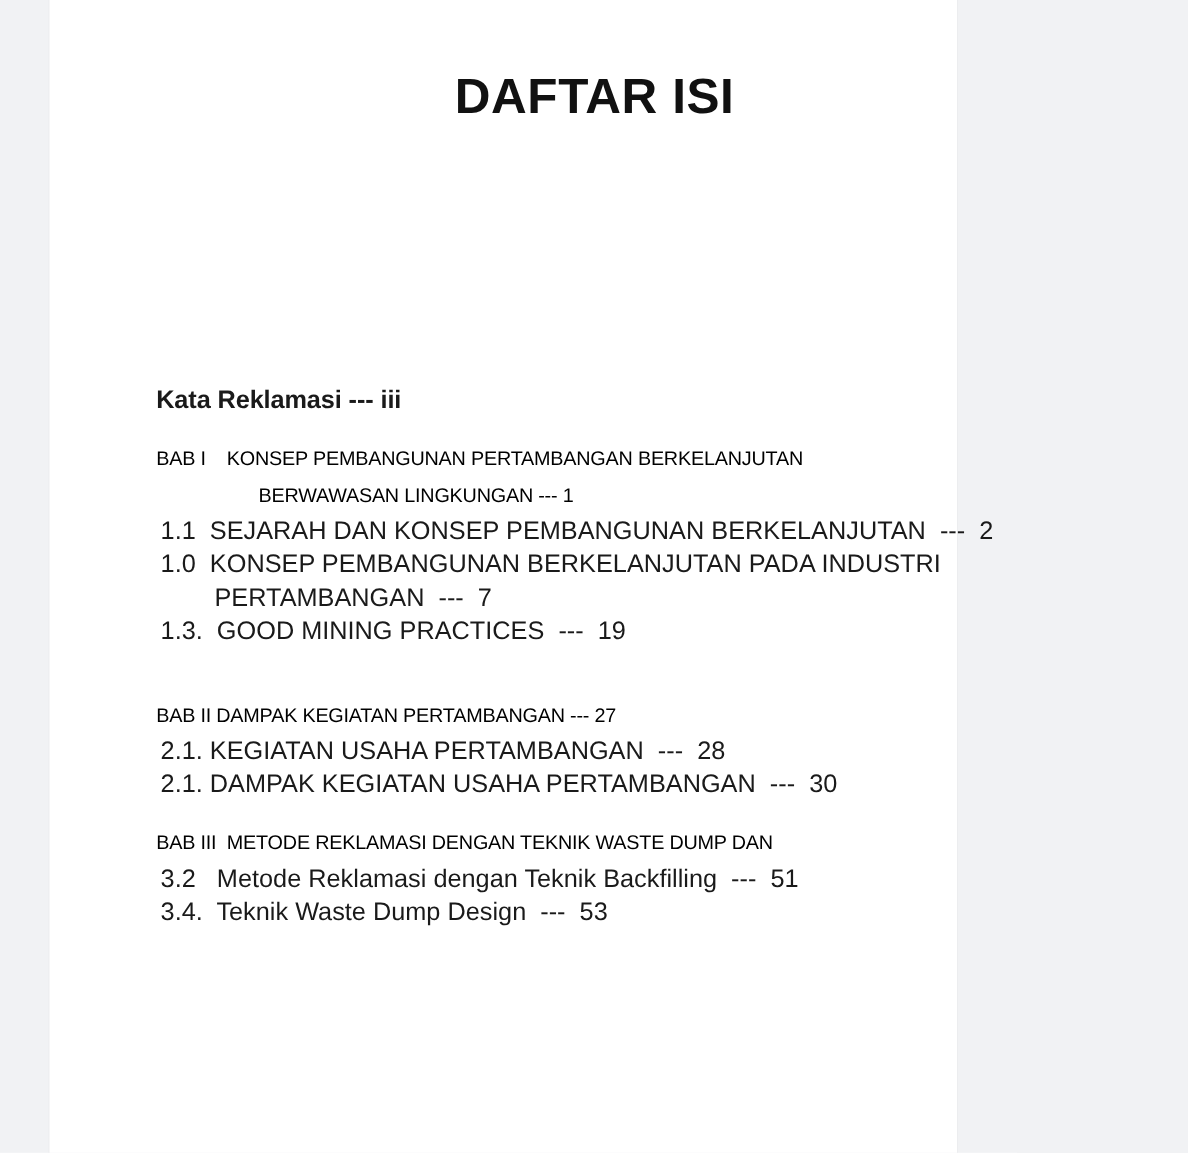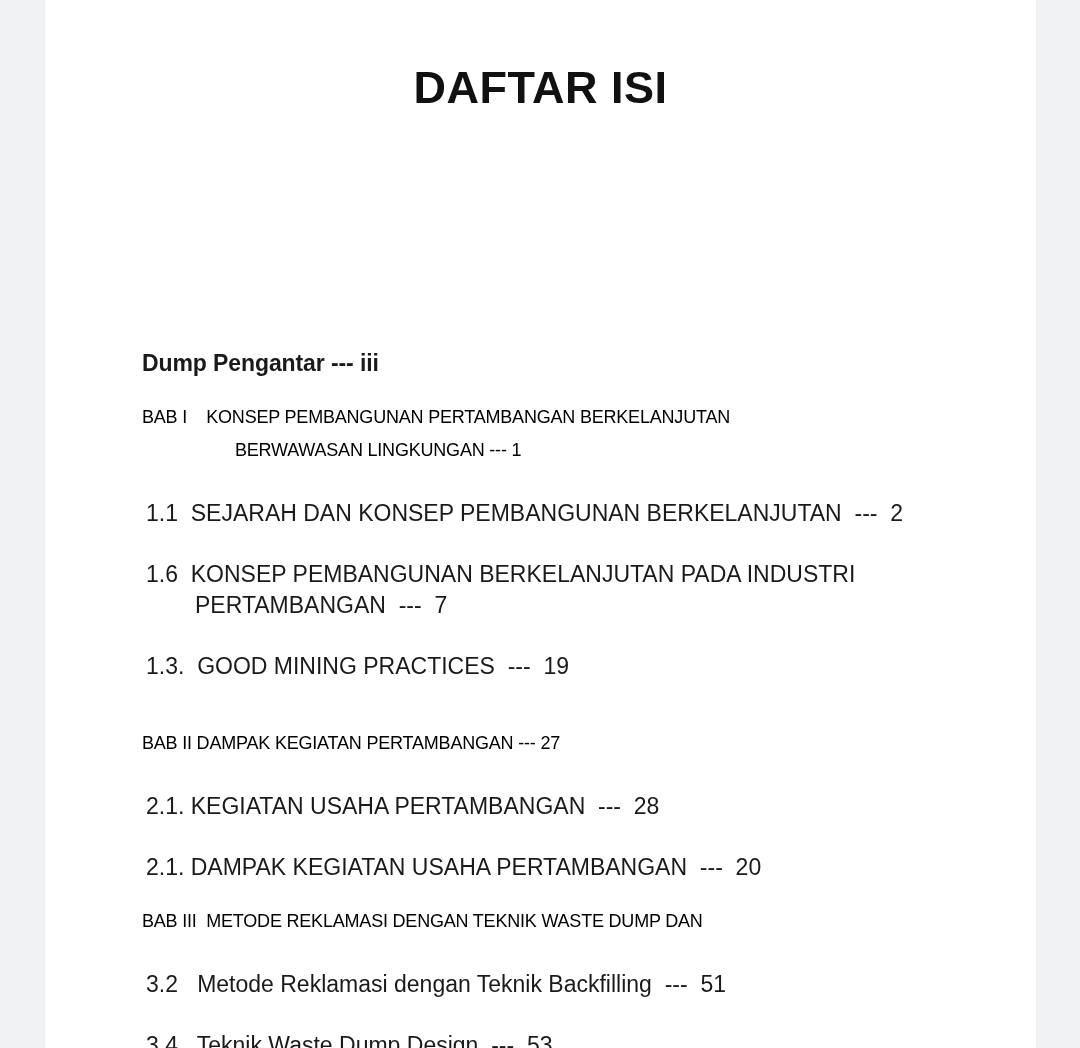--- a/index.html
+++ b/index.html
@@ -16,21 +16,21 @@
   }
   .viewport {
     position: relative;
     width: 1080px;
     height: 1048px;
   }
   .page {
     position: absolute;
     left: 45px;
     top: 0;
-    width: 991px;
+    width: 825px;
     height: 1048px;
     background: #ffffff;
     box-shadow: 0 0 0 1px rgba(0,0,0,0.02);
   }
   .doc-title {
     position: absolute;
     left: 0;
     top: 62px;
     width: 991px;
     text-align: center;
@@ -55,21 +55,21 @@
   }
   .entry.bold {
     font-weight: bold;
     letter-spacing: -0.1px;
   }
   .entry.normal {
     font-weight: normal;
   }
   
   .ind-0  { padding-left: 0px; }
-  .ind-1  { padding-left: 4px; margin-top: 31px; }
+  .ind-1  { padding-left: 4px; }
   .ind-2  { padding-left: 53px; }
   .gap-md { height: 22px; }
   .gap-lg { height: 45px; }
 
   .chapter-line {
     font-size: 18px;
     font-weight: normal;
     line-height: 33px;
     letter-spacing: -0.2px;
     color: #000000;
@@ -82,38 +82,38 @@
 </head>
 <body>
 
 <div class="viewport">
   <div class="page">
 
     <div class="doc-title">DAFTAR ISI</div>
 
     <div class="toc">
 
-      <div class="entry bold ind-0">Dump Pengantar --- iii</div>
+      <div class="entry bold ind-0">Kata Reklamasi --- iii</div>
 
       <div class="gap-md"></div>
 
       <div class="chapter-line">BAB I    KONSEP PEMBANGUNAN PERTAMBANGAN BERKELANJUTAN</div>
       <div class="chapter-line chapter-cont">BERWAWASAN LINGKUNGAN --- 1</div>
 
       <div class="entry normal ind-1">1.1  SEJARAH DAN KONSEP PEMBANGUNAN BERKELANJUTAN  ---  2</div>
-      <div class="entry normal ind-1">1.6  KONSEP PEMBANGUNAN BERKELANJUTAN PADA INDUSTRI</div>
+      <div class="entry normal ind-1">1.0  KONSEP PEMBANGUNAN BERKELANJUTAN PADA INDUSTRI</div>
       <div class="entry normal ind-2">PERTAMBANGAN  ---  7</div>
       <div class="entry normal ind-1">1.3.  GOOD MINING PRACTICES  ---  19</div>
 
       <div class="gap-lg"></div>
 
       <div class="chapter-line">BAB II DAMPAK KEGIATAN PERTAMBANGAN --- 27</div>
 
       <div class="entry normal ind-1">2.1. KEGIATAN USAHA PERTAMBANGAN  ---  28</div>
-      <div class="entry normal ind-1">2.1. DAMPAK KEGIATAN USAHA PERTAMBANGAN  ---  20</div>
+      <div class="entry normal ind-1">2.1. DAMPAK KEGIATAN USAHA PERTAMBANGAN  ---  30</div>
 
       <div class="gap-md"></div>
 
       <div class="chapter-line">BAB III  METODE REKLAMASI DENGAN TEKNIK WASTE DUMP DAN</div>
 
       <div class="entry normal ind-1">3.2   Metode Reklamasi dengan Teknik Backfilling  ---  51</div>
       <div class="entry normal ind-1">3.4.  Teknik Waste Dump Design  ---  53</div>
 
     </div>
   </div>

